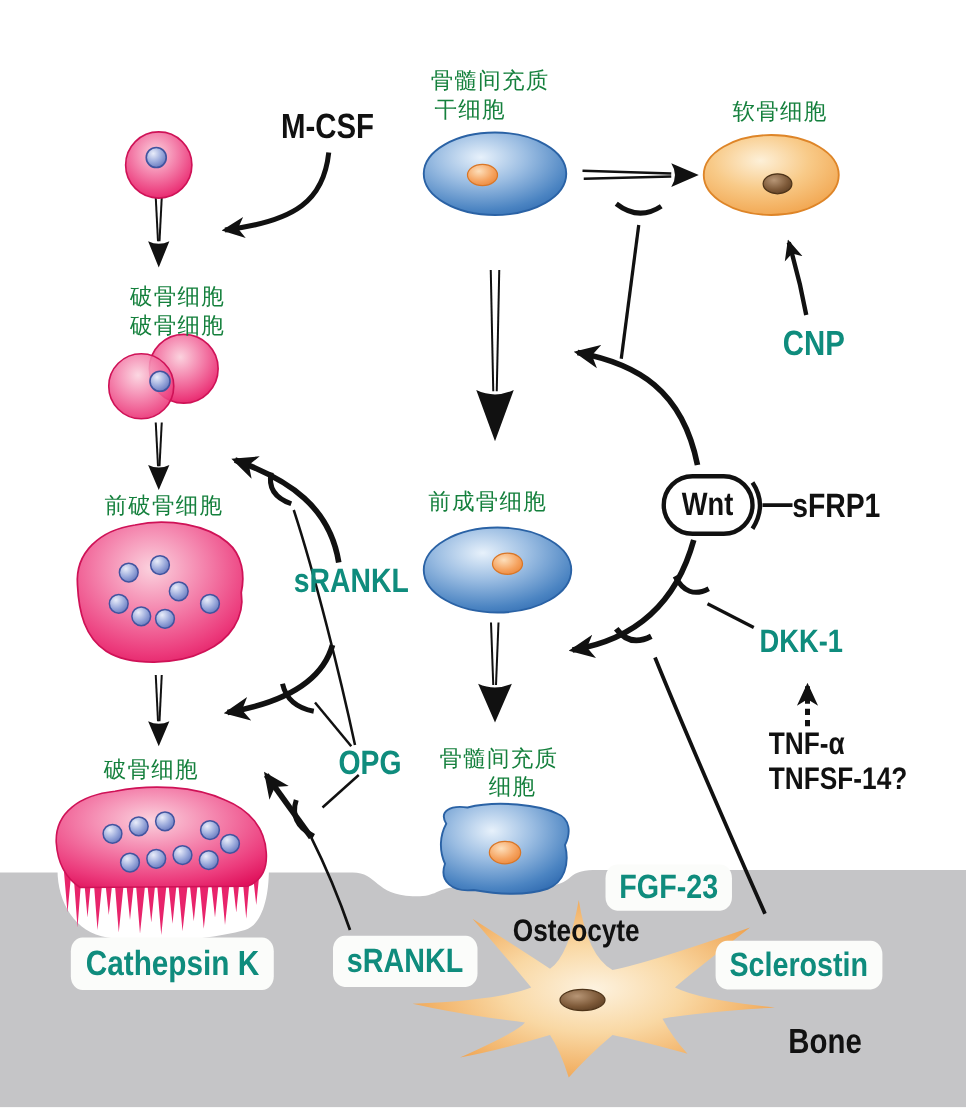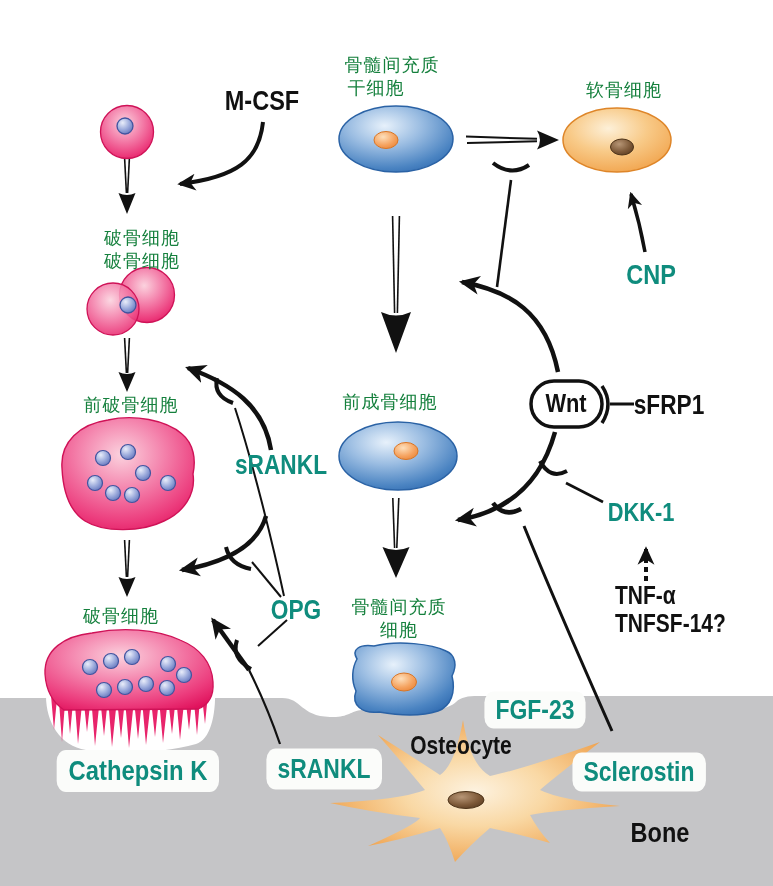--- a/index.html
+++ b/index.html
@@ -256,21 +256,21 @@
   <div class="lbl cond blk" style="left:566px;top:404px;font-size:26px">Wnt</div>
   <div class="lbl cond blk" style="left:669px;top:405px;font-size:27px">sFRP1</div>
   <div class="lbl cond teal" style="left:281px;top:465px;font-size:27px">sRANKL</div>
   <div class="lbl cond teal" style="left:651px;top:275px;font-size:28px">CNP</div>
   <div class="lbl cond teal" style="left:641px;top:513px;font-size:26px">DKK-1</div>
   <div class="left-anchor" style="left:615px;top:596px;font-size:25px">TNF-α</div>
   <div class="left-anchor" style="left:615px;top:624px;font-size:25px">TNFSF-14?</div>
   <div class="lbl cond teal" style="left:296px;top:610px;font-size:27px">OPG</div>
   <div class="lbl zh" style="left:121px;top:616px">破骨细胞</div>
   <div class="lbl zh" style="left:399px;top:607px">骨髓间充质</div>
-  <div class="lbl zh" style="left:399px;top:630px">细胞</div>
+  <div class="lbl zh" style="left:410px;top:630px">细胞</div>
   <div class="box" style="left:535px;top:710px;font-size:27px;padding:3px 13px">FGF-23</div>
   <div class="lbl cond blk" style="left:461px;top:745px;font-size:25px">Osteocyte</div>
   <div class="box" style="left:138px;top:771px;font-size:28px;padding:5px 14px">Cathepsin K</div>
   <div class="box" style="left:324px;top:769px;font-size:27px;padding:5px 13px">sRANKL</div>
   <div class="box" style="left:639px;top:772px;font-size:27px;padding:4px 13px">Sclerostin</div>
   <div class="lbl cond blk" style="left:660px;top:833px;font-size:28px">Bone</div>
 
 </div>
 
 </body></html>

